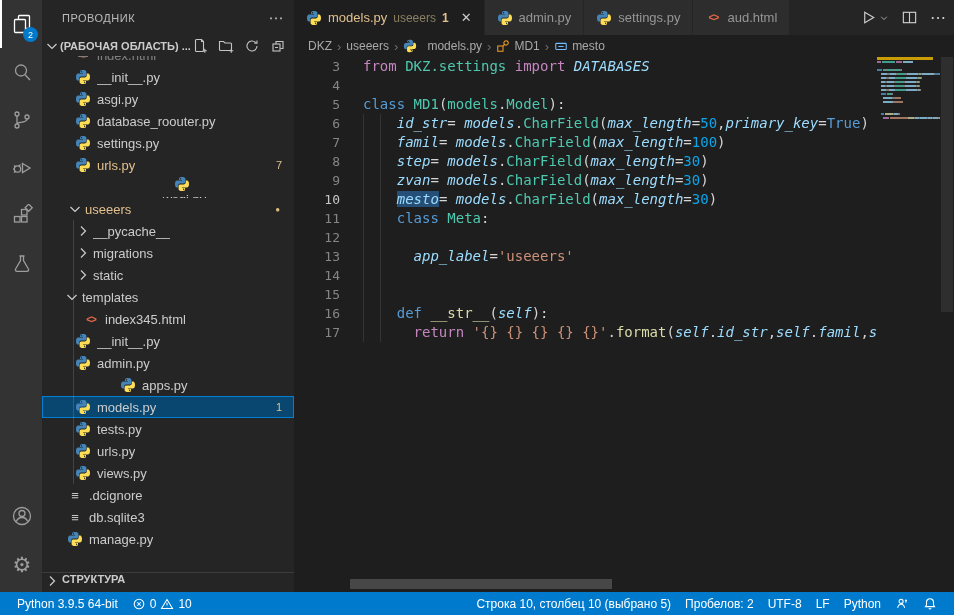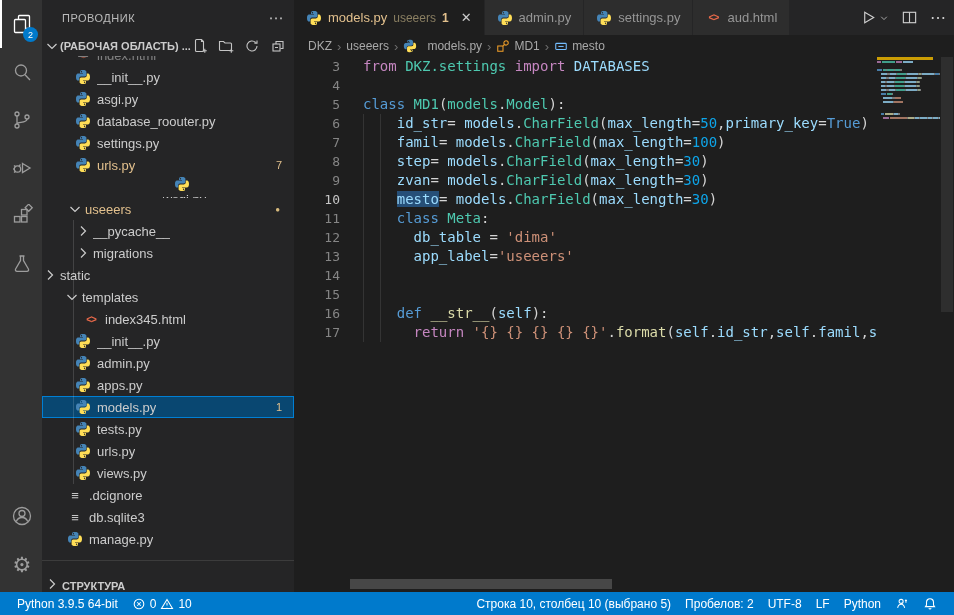--- a/index.html
+++ b/index.html
@@ -41,22 +41,22 @@
   .html-ic { color:#e8694a; font-weight:bold; font-size:10px; letter-spacing:-1px; }
   .list-ic { color:#c5c5c5; font-size:13px; }
   .t-label { white-space:nowrap; overflow:hidden; }
   .tree-row.modified .t-label { color:#E2C08D; }
   .tree-row.selected { background:#094771; outline:1px solid #007FD4; outline-offset:-1px; }
   .t-badge { margin-left:auto; margin-right:12px; color:#E2C08D; font-size:11px; }
   .t-dot { margin-left:auto; margin-right:14px; color:#D7BA7D; font-size:8px; }
   .partial { height:10px; overflow:hidden; opacity:.55; }
   .partial .tree-row { margin-top:-12px; text-decoration:line-through; }
 
-  .outline-header { position:absolute; bottom:0; left:0; right:0; height:32px; display:flex;
-                    align-items:flex-end; font-size:11px; font-weight:bold; color:#cccccc;
+  .outline-header { position:absolute; bottom:0; left:0; right:0; height:20px; display:flex;
+                    align-items:flex-start; font-size:11px; font-weight:bold; color:#cccccc;
                     border-top:1px solid #3c3c3c; background:#252526; cursor:pointer; }
   .outline-header .chev-s { width:16px; height:16px; margin:0 2px; }
 
   
   .editor-group { position:absolute; left:294px; top:0; right:0; height:592px; background:#1e1e1e; }
   .tab-bar { display:flex; height:35px; background:#252526; position:relative; }
   .tab { display:flex; align-items:center; gap:6px; padding:0 12px; font-size:13px;
          background:#2D2D2D; color:#969696; border-right:1px solid #252526; cursor:pointer; height:35px; }
   .tab.active { background:#1E1E1E; color:#E2C08D; }
   .tab .fi { margin-right:0; }
@@ -77,21 +77,21 @@
   .bc-sep { margin:0 5px; color:#6e6e6e; font-size:13px; }
 
   .code-area { position:absolute; top:57px; left:0; right:14px; bottom:0; overflow:hidden; }
   .code-lines { position:absolute; top:0; left:0; right:63px; bottom:0; overflow:hidden; }
   .code-line { display:flex; height:19px; line-height:19px;
                font-family:"DejaVu Sans Mono", monospace; font-size:14px; white-space:pre; }
   .ln { width:46px; flex:none; text-align:right; color:#858585; font-size:13px; }
   .code-line.active .ln { color:#c6c6c6; }
   .lt { padding-left:23px; }
   .tk.kw  { color:#C586C0; } .tk.kw2 { color:#569CD6; } .tk.ty { color:#4EC9B0; }
-  .tk.vr  { color:#9CDCFE; } .tk.st  { color:#CE9178; } .tk.nm { color:#0ea5e9; }
+  .tk.vr  { color:#9CDCFE;font-style:italic; } .tk.st  { color:#CE9178; } .tk.nm { color:#0ea5e9; }
   .tk.fn  { color:#DCDCAA; } .tk.pl  { color:#D4D4D4; }
   .tk.sel { background:#264F78; }
   .indent-guide { position:absolute; width:1px; background:rgba(255,255,255,.10); }
 
   .minimap { position:absolute; top:0; right:0; width:63px; cursor:pointer; }
   .mm-hl { height:3px; background:rgba(234,180,0,.85); width:56px; margin-bottom:1px; }
   .mm-row { height:2px; margin-bottom:2px; display:flex; }
   .mm-row span { height:2px; display:inline-block; opacity:.75; }
 
   .hscroll { position:absolute; bottom:3px; left:56px; width:262px; height:10px;
@@ -264,21 +264,21 @@
             <use href="#icon-chev"></use>
           </svg>
           <span class="t-label">__pycache__</span>
         </div>
         <div class="tree-row" style="padding-left: 33px;">
           <svg class="chev">
             <use href="#icon-chev"></use>
           </svg>
           <span class="t-label">migrations</span>
         </div>
-        <div class="tree-row" style=" text-align: center;">
+        <div class="tree-row" style="padding-left: 33px; text-align: center;">
           <svg class="chev">
             <use href="#icon-chev"></use>
           </svg>
           <span class="t-label">static</span>
         </div>
         <div class="tree-row" style="padding-left: 22px;">
           <svg class="chev exp">
             <use href="#icon-chev"></use>
           </svg>
           <span class="t-label">templates</span>
@@ -292,21 +292,21 @@
             <use href="#icon-python"></use>
           </svg>
           <span class="t-label">__init__.py</span>
         </div>
         <div class="tree-row" style="padding-left: 33px;">
           <svg class="fi" width="16" height="16">
             <use href="#icon-python"></use>
           </svg>
           <span class="t-label">admin.py</span>
         </div>
-        <div class="tree-row" style="padding-left: 33px;">
+        <div class="tree-row" style="padding-left: 33px; margin-left: 45px;">
           <svg class="fi" width="16" height="16">
             <use href="#icon-python"></use>
           </svg>
           <span class="t-label">apps.py</span>
         </div>
         <div class="tree-row selected" style="padding-left: 33px;">
           <svg class="fi" width="16" height="16">
             <use href="#icon-python"></use>
           </svg>
           <span class="t-label">models.py</span>
@@ -440,21 +440,21 @@
         <div class="indent-guide" style="left:86px; top:57px; height:228px;"></div>
       <div class="code-line"><span class="ln">3</span><span class="lt"><span class="tk kw">from</span><span class="tk pl"> </span><span class="tk ty">DKZ.settings</span><span class="tk pl"> </span><span class="tk kw">import</span><span class="tk pl"> </span><span class="tk vr">DATABASES</span></span></div>
           <div class="code-line"><span class="ln">4</span><span class="lt"></span></div>
           <div class="code-line"><span class="ln">5</span><span class="lt"><span class="tk kw2">class</span><span class="tk pl"> </span><span class="tk ty">MD1</span><span class="tk pl">(</span><span class="tk ty">models</span><span class="tk pl">.</span><span class="tk ty">Model</span><span class="tk pl">):</span></span></div>
           <div class="code-line"><span class="ln">6</span><span class="lt"><span class="tk pl">    </span><span class="tk vr">id_str</span><span class="tk pl">= </span><span class="tk vr">models</span><span class="tk pl">.</span><span class="tk ty">CharField</span><span class="tk pl">(</span><span class="tk vr">max_length</span><span class="tk pl">=</span><span class="tk nm">50</span><span class="tk pl">,</span><span class="tk vr">primary_key</span><span class="tk pl">=</span><span class="tk kw2">True</span><span class="tk pl">)</span></span></div>
           <div class="code-line"><span class="ln">7</span><span class="lt"><span class="tk pl">    </span><span class="tk vr">famil</span><span class="tk pl">= </span><span class="tk vr">models</span><span class="tk pl">.</span><span class="tk ty">CharField</span><span class="tk pl">(</span><span class="tk vr">max_length</span><span class="tk pl">=</span><span class="tk nm">100</span><span class="tk pl">)</span></span></div>
           <div class="code-line"><span class="ln">8</span><span class="lt"><span class="tk pl">    </span><span class="tk vr">step</span><span class="tk pl">= </span><span class="tk vr">models</span><span class="tk pl">.</span><span class="tk ty">CharField</span><span class="tk pl">(</span><span class="tk vr">max_length</span><span class="tk pl">=</span><span class="tk nm">30</span><span class="tk pl">)</span></span></div>
           <div class="code-line"><span class="ln">9</span><span class="lt"><span class="tk pl">    </span><span class="tk vr">zvan</span><span class="tk pl">= </span><span class="tk vr">models</span><span class="tk pl">.</span><span class="tk ty">CharField</span><span class="tk pl">(</span><span class="tk vr">max_length</span><span class="tk pl">=</span><span class="tk nm">30</span><span class="tk pl">)</span></span></div>
           <div class="code-line active"><span class="ln">10</span><span class="lt"><span class="tk pl">    </span><span class="tk vr sel">mesto</span><span class="tk pl">= </span><span class="tk vr">models</span><span class="tk pl">.</span><span class="tk ty">CharField</span><span class="tk pl">(</span><span class="tk vr">max_length</span><span class="tk pl">=</span><span class="tk nm">30</span><span class="tk pl">)</span></span></div>
           <div class="code-line"><span class="ln">11</span><span class="lt"><span class="tk pl">    </span><span class="tk kw2">class</span><span class="tk pl"> </span><span class="tk ty">Meta</span><span class="tk pl">:</span></span></div>
-          <div class="code-line"><span class="ln">12</span><span class="lt"><span class="tk pl">      </span><span class="tk vr">db_table</span><span class="tk pl"> = </span><span class="tk st">'dima'</span></span></div>
+          <div class="code-line"><span class="ln">12</span></div>
           <div class="code-line"><span class="ln">13</span><span class="lt"><span class="tk pl">      </span><span class="tk vr">app_label</span><span class="tk pl">=</span><span class="tk st">'useeers'</span></span></div>
           <div class="code-line"><span class="ln">14</span><span class="lt"></span></div>
           <div class="code-line"><span class="ln">15</span><span class="lt"></span></div>
           <div class="code-line"><span class="ln">16</span><span class="lt"><span class="tk pl">    </span><span class="tk kw2">def</span><span class="tk pl"> </span><span class="tk fn">__str__</span><span class="tk pl">(</span><span class="tk vr">self</span><span class="tk pl">):</span></span></div>
           <div class="code-line"><span class="ln">17</span><span class="lt"><span class="tk pl">      </span><span class="tk kw">return</span><span class="tk pl"> </span><span class="tk st">'{} {} {} {} {}'</span><span class="tk pl">.</span><span class="tk fn">format</span><span class="tk pl">(</span><span class="tk vr">self</span><span class="tk pl">.</span><span class="tk vr">id_str</span><span class="tk pl">,</span><span class="tk vr">self</span><span class="tk pl">.</span><span class="tk vr">famil</span><span class="tk pl">,</span><span class="tk vr">s</span></span></div>
         </div>
       <div class="minimap">
         <div class="mm-hl"></div>
       <div class="mm-row">
             <span style="width: 4.2px; background: rgb(197, 134, 192);"></span>

